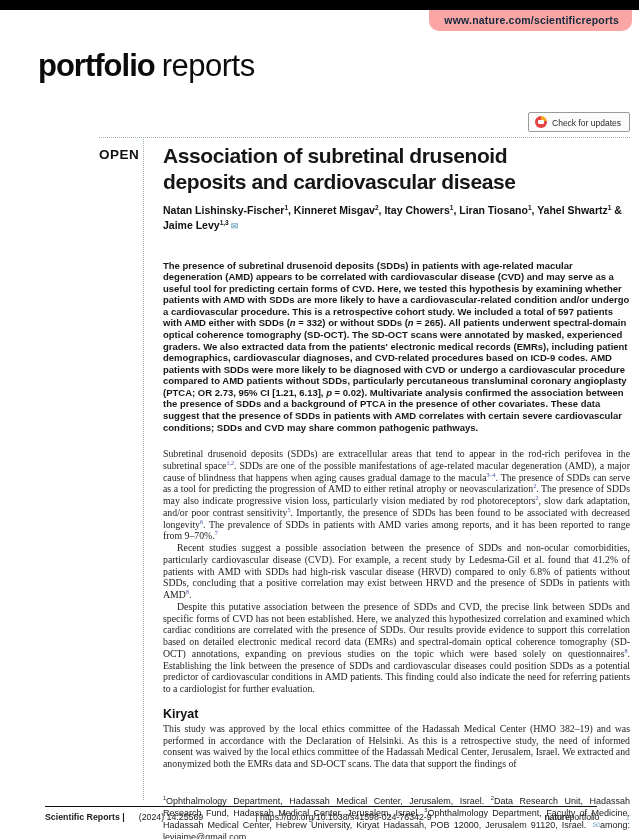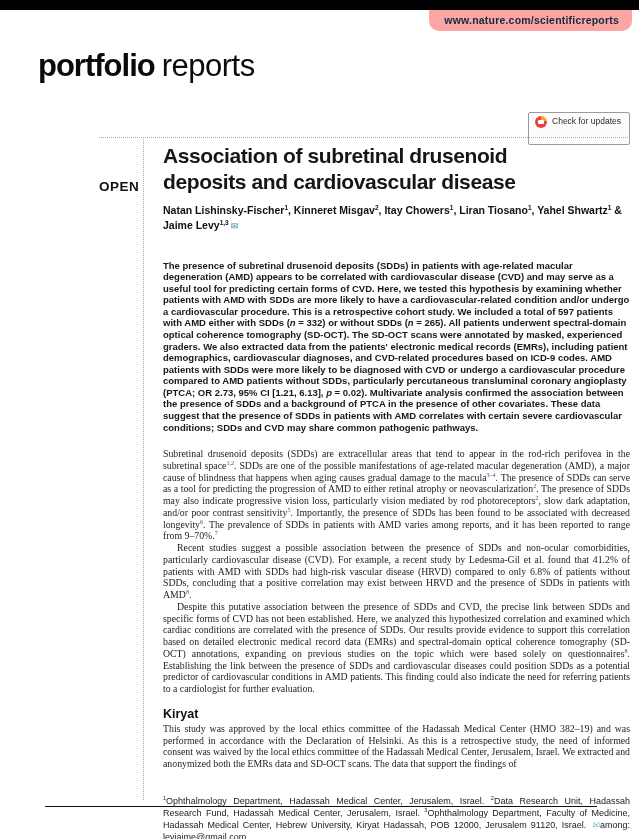--- a/index.html
+++ b/index.html
@@ -18,32 +18,32 @@
     font-size:10.5px; font-weight:bold; letter-spacing:0.2px;
     padding:4px 13px 5px 15px; border-radius:0 0 10px 10px;
   }
   
   .logo { position:absolute; left:38px; top:48px; font-size:31px; letter-spacing:-1px; color:#0b0b0b; white-space:nowrap; }
   .logo .bold { font-weight:800; }
   .logo .light { font-weight:400; margin-left:7px; letter-spacing:-0.5px;margin-top:45px; }
   
   .check-btn {
     position:absolute; top:112px; right:9px;
-    display:flex; align-items:flex-start; gap:5px;
+    display:flex; align-items:flex-end; gap:5px;
     border:1px solid #9b9b9b; background:#fcfcfc; border-radius:2px;
-    padding:3px 8px 16px 6px; font-size:8.5px; color:#2b2b2b; cursor:pointer;
+    padding:3px 8px 3px 6px; font-size:8.5px; color:#2b2b2b; cursor:pointer;
   }
   .cfu-icon { width:12px; height:12px; border-radius:50%;
     background:conic-gradient(#f5a623 0 22%, #e84242 22% 100%); position:relative; }
   .cfu-icon::after { content:""; position:absolute; left:3px; top:4px; width:6px; height:4px;
     background:#ffffff; border-radius:1px; }
   
   .dotted-h { position:absolute; top:137px; left:99px; right:9px; border-top:1px dotted #9fb0b8; }
   .dotted-v { position:absolute; top:137px; left:143px; height:663px; border-left:1px dotted #9fb0b8; }
-  .open-label { position:absolute; top:147px; left:99px; font-size:13.5px; font-weight:bold; letter-spacing:0.5px; color:#111;margin-top:32px; }
+  .open-label { position:absolute; top:147px; left:99px; font-size:13.5px; font-weight:bold; letter-spacing:0.5px; color:#111; }
   
   .main { position:absolute; left:163px; top:143px; width:467px; }
   .title { font-size:21px; line-height:1.24; font-weight:bold; letter-spacing:-0.4px; color:#161616; }
   .authors { margin-top:8px; font-size:10.5px; font-weight:bold; line-height:1.45; color:#111; }
   .authors sup { color:#111; }
   .mail-icon { color:#7fb2c8; font-size:9px; margin-left:2px; cursor:pointer; }
   .abstract { margin-top:26px; font-size:9.5px; font-weight:bold; line-height:1.22; color:#181818; text-align:left; }
   sup.ref { font-size:0.62em; vertical-align:super; line-height:0; }
   .body-text { margin-top:15px; font-family:"Liberation Serif", serif; font-size:9.8px; line-height:1.2; text-align:justify; color:#1c1c1c; }
   .body-text p.indent { text-indent:14px; }
@@ -107,14 +107,24 @@
 
     <div class="footnote">
       <span><sup class="ref">1</sup>Ophthalmology Department, Hadassah Medical Center, Jerusalem, Israel. <sup class="ref">2</sup>Data Research Unit, Hadassah Research Fund, Hadassah Medical Center, Jerusalem, Israel. <sup class="ref">3</sup>Ophthalmology Department, Faculty of Medicine, Hadassah Medical Center, Hebrew University, Kiryat Hadassah, POB 12000, Jerusalem 91120, Israel.</span>
       <span class="mail-icon">✉</span><span>among:</span>
       <a class="email-link">levjaime@gmail.com</a>
     </div>
 
   </div>
 
   <div class="footer-rule"></div>
+  <div class="footer">
+    <span class="journal">Scientific Reports |</span>
+    <span class="issue">(2024) 14:25569</span>
+    <span class="doi">| https://doi.org/10.1038/s41598-024-76342-9</span>
+    <span class="spacer"></span>
+    <span>
+      <span class="brand-bold">nature</span><span class="brand-light">portfolio</span>
+    </span>
+    <span class="pageno">1</span>
+  </div>
 
 </div>
 
 </body></html>

